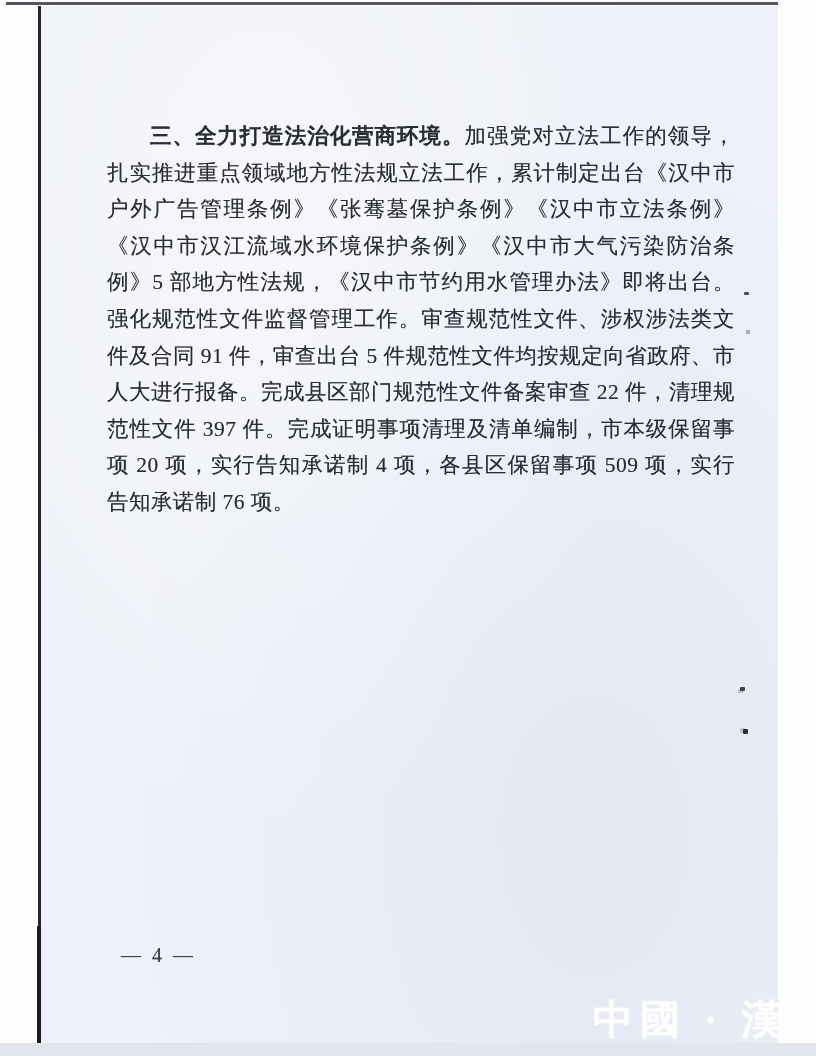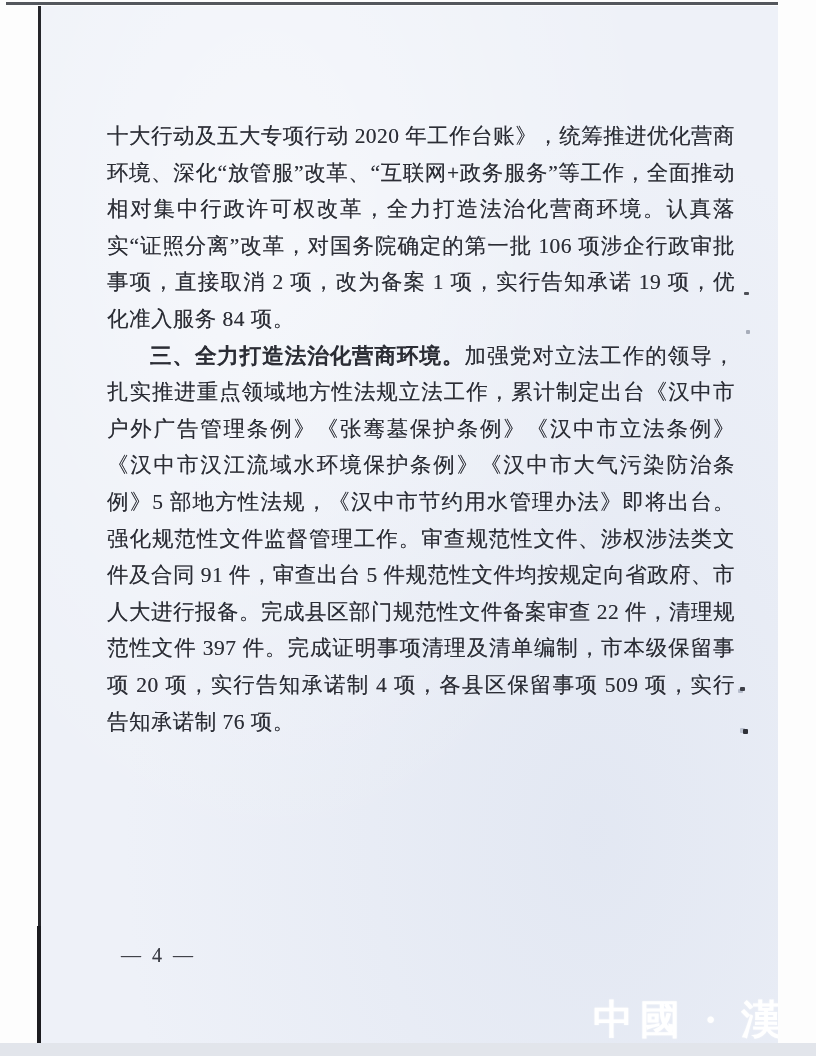--- a/index.html
+++ b/index.html
@@ -100,21 +100,20 @@
 <body>
 
 <div class="canvas">
 
   <div class="scan-top-line"></div>
   <div class="scan-left-line"></div>
 
   <div class="page">
     <div class="body-text">
 
-    <p class="para">十大行动及五大专项行动 2020 年工作台账》，统筹推进优化营商环境、深化“放管服”改革、“互联网+政务服务”等工作，全面推动相对集中行政许可权改革，全力打造法治化营商环境。认真落实“证照分离”改革，对国务院确定的第一批 106 项涉企行政审批事项，直接取消 2 项，改为备案 1 项，实行告知承诺 19 项，优化准入服务 84 项。</p>
         <p class="para indent"><strong>三、全力打造法治化营商环境。</strong>加强党对立法工作的领导，扎实推进重点领域地方性法规立法工作，累计制定出台《汉中市户外广告管理条例》《张骞墓保护条例》《汉中市立法条例》《汉中市汉江流域水环境保护条例》《汉中市大气污染防治条例》5 部地方性法规，《汉中市节约用水管理办法》即将出台。强化规范性文件监督管理工作。审查规范性文件、涉权涉法类文件及合同 91 件，审查出台 5 件规范性文件均按规定向省政府、市人大进行报备。完成县区部门规范性文件备案审查 22 件，清理规范性文件 397 件。完成证明事项清理及清单编制，市本级保留事项 20 项，实行告知承诺制 4 项，各县区保留事项 509 项，实行告知承诺制 76 项。</p>
       </div>
     <div class="page-number">— 4 —</div>
     <div class="watermark">中國 · 漢中</div>
   </div>
 
   <div class="bottom-strip"></div>
 
   <div class="speck speck-1"></div>
   <div class="speck speck-2"></div>

